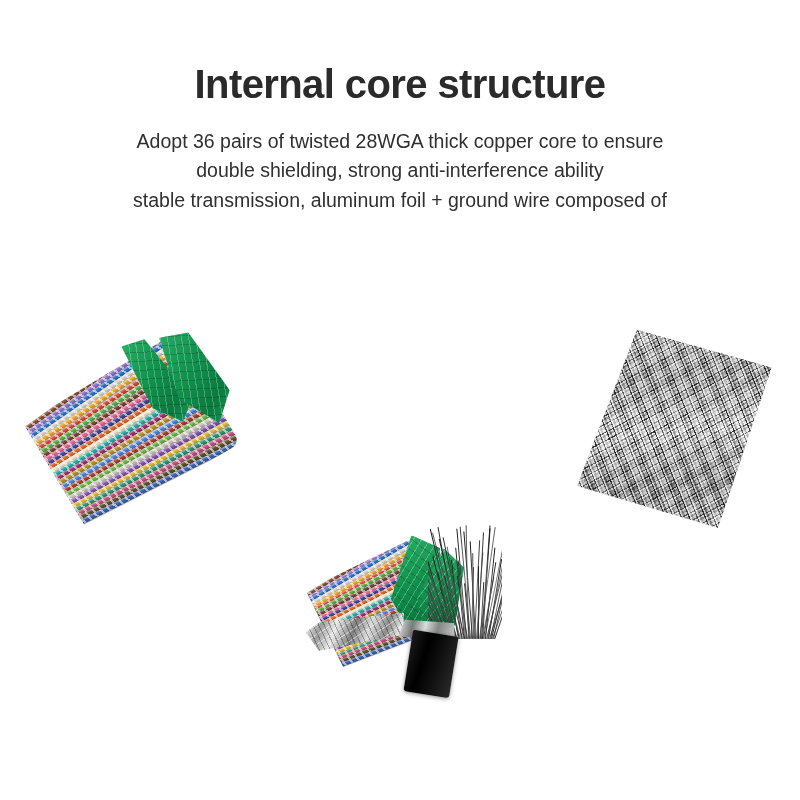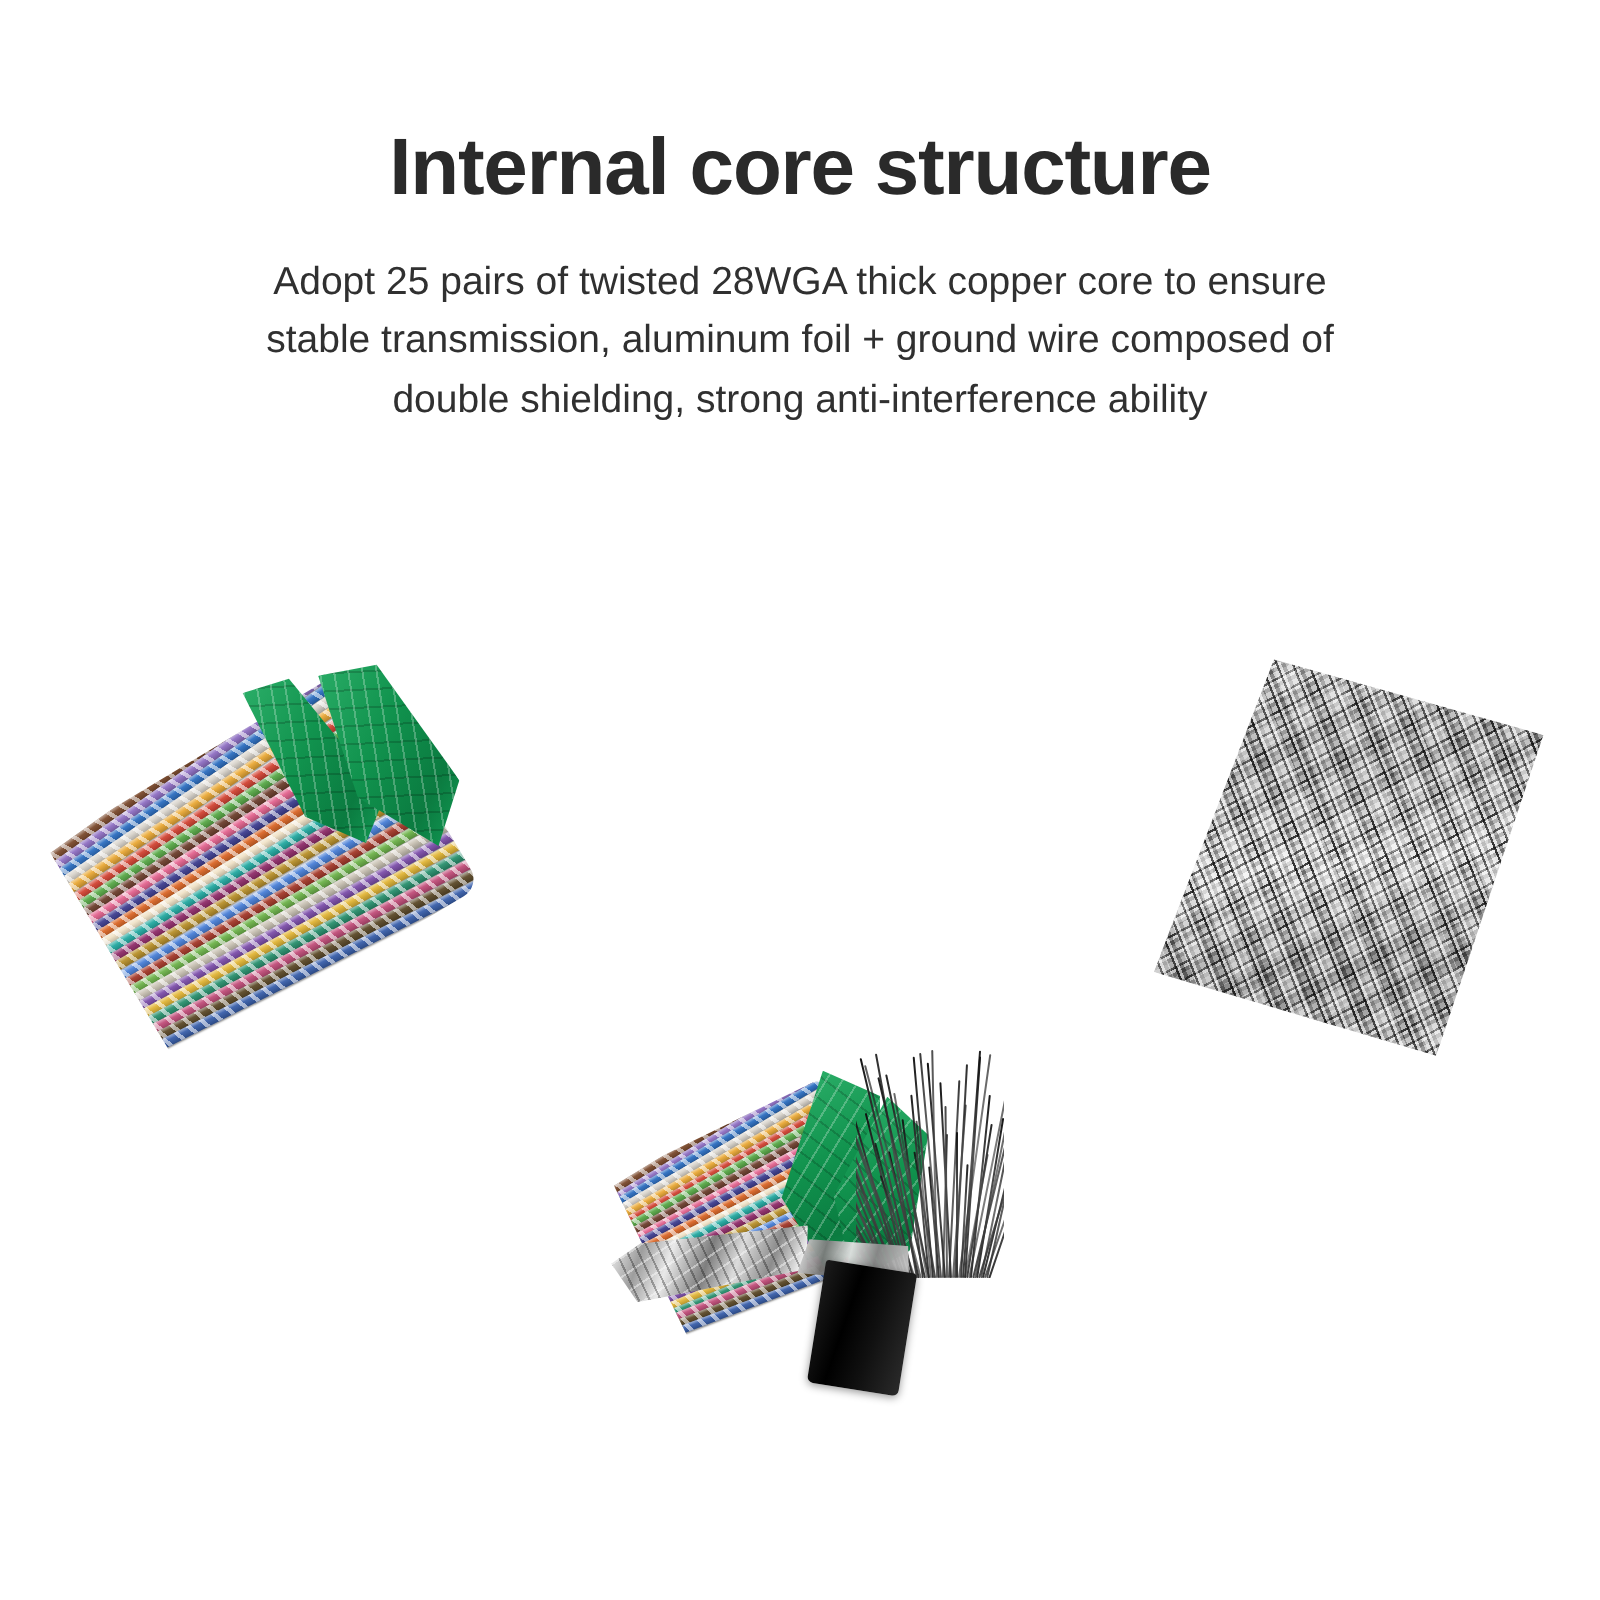--- a/index.html
+++ b/index.html
@@ -281,23 +281,23 @@
   }
 </style>
 </head>
 <body>
 
 <div id="page-root" style="background: rgb(255, 255, 255);">
 
   <div class="text-block">
     <h1 class="page-title" style="color: rgb(42, 42, 42);">Internal core structure</h1>
     <div class="page-subtitle" style="color: rgb(48, 48, 48);">
-      <div>Adopt 25 pairs of twisted 28WGA thick copper core to ensure</div>
+      <div>Adopt 36 pairs of twisted 28WGA thick copper core to ensure</div>
+      <div>double shielding, strong anti-interference ability</div>
       <div>stable transmission, aluminum foil + ground wire composed of</div>
-      <div>double shielding, strong anti-interference ability</div>
     </div>
   </div>
 
   <div class="stage">
 
     <div class="photo photo-pairs">
       <div class="frame">
         <div class="wire-fan">
             <div class="wire" style="background: rgb(122, 74, 46); top: -4px; transform: rotate(-4.5deg);"></div>
             <div class="wire" style="background: rgb(142, 111, 192); top: 1.1px; transform: rotate(-4.14deg);"></div>

